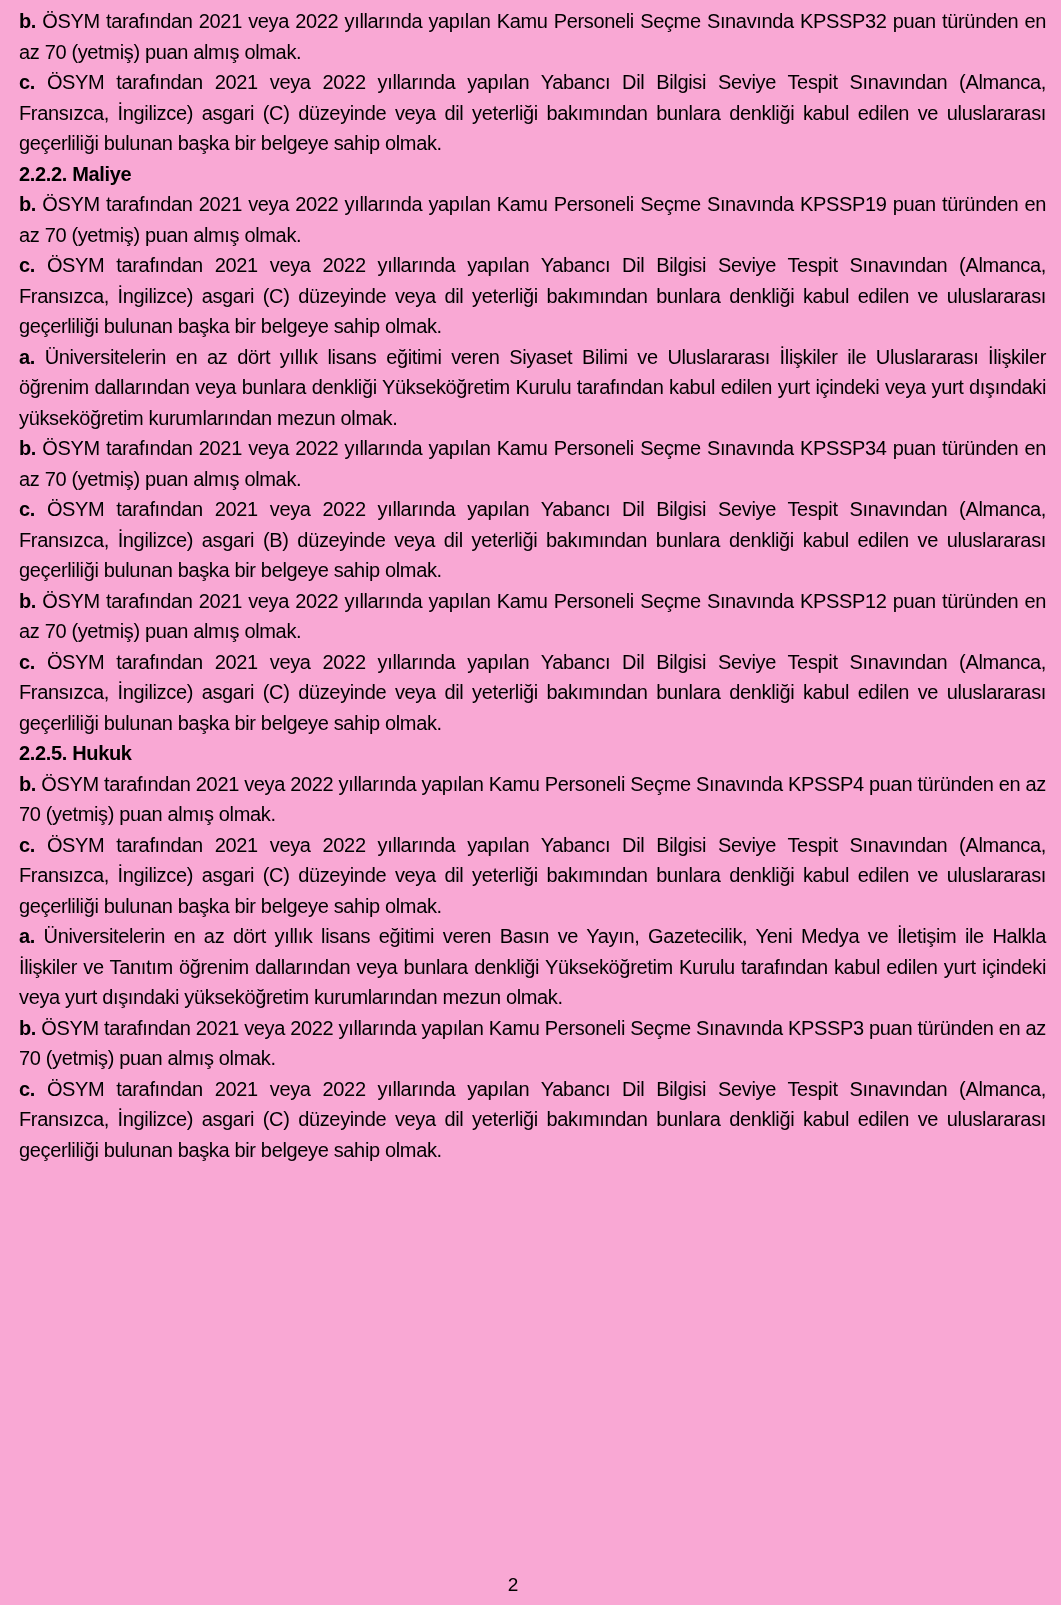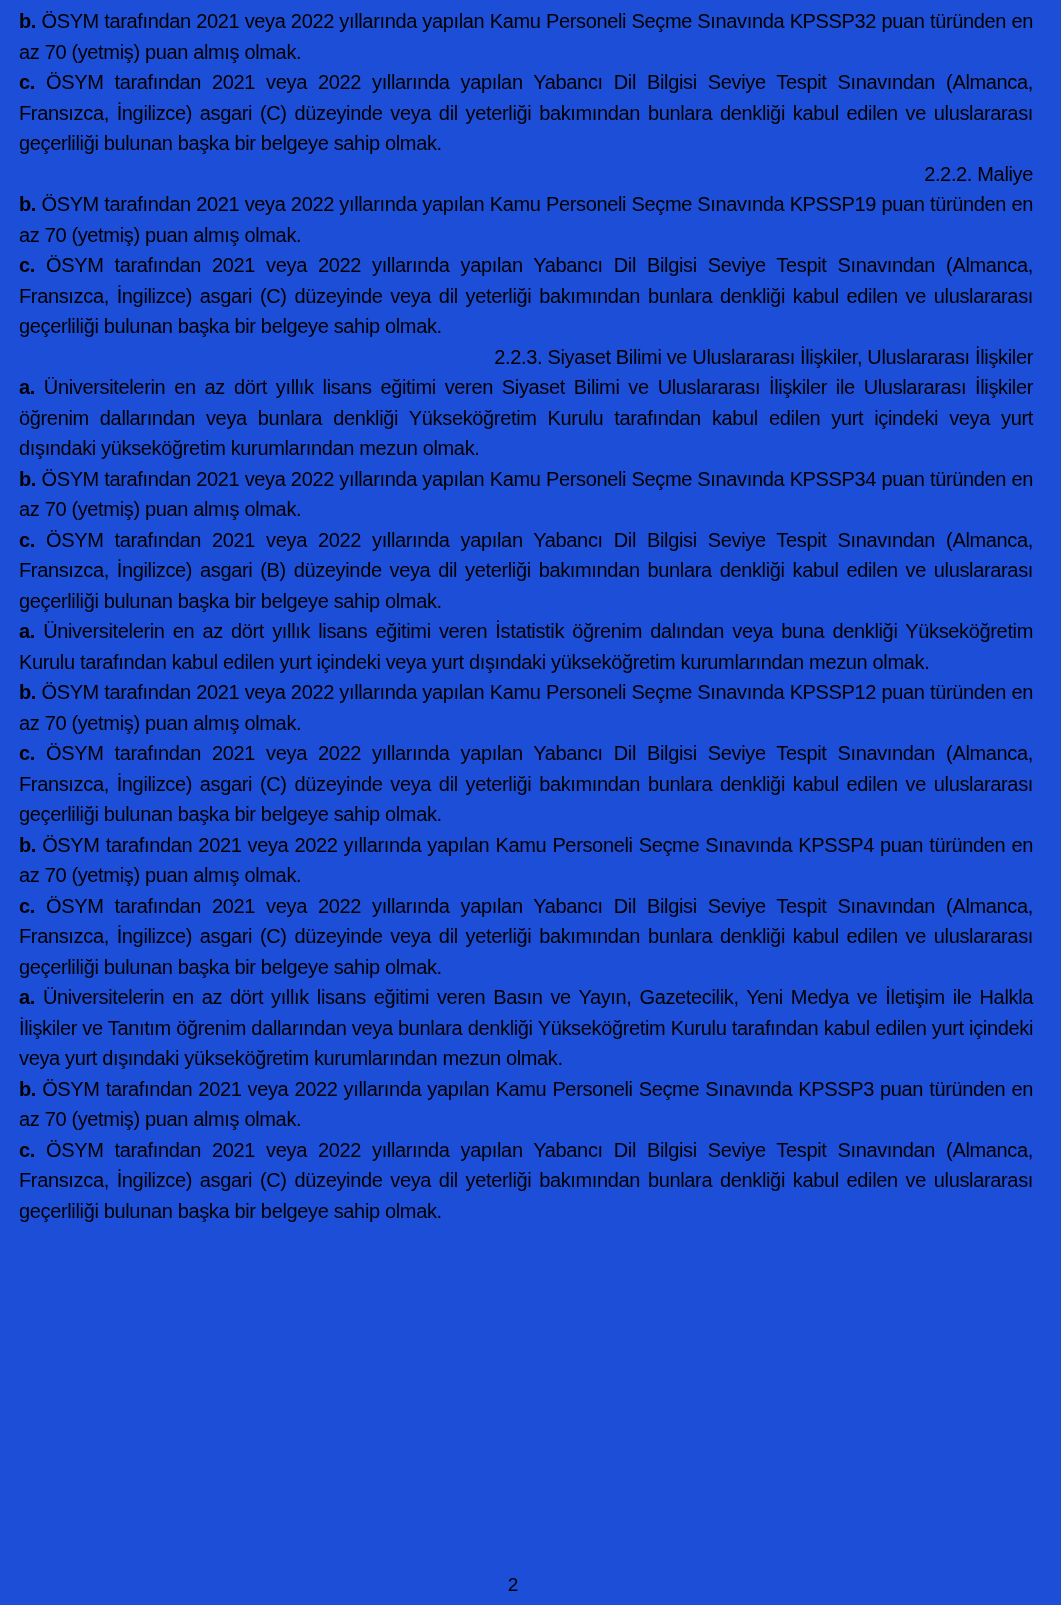--- a/index.html
+++ b/index.html
@@ -8,60 +8,59 @@
     width: 1061px;
     height: 1605px;
     font-family: "Liberation Sans", "DejaVu Sans", sans-serif;
     color: #000000;
     overflow: hidden;
   }
   .page {
     position: relative;
     width: 1061px;
     height: 1605px;
-    padding: 6px 28px 40px 19px;
-    background: #1d4ed8;
+    padding: 6px 15px 40px 19px;
+    background: #f9a8d4;
     overflow: hidden;
   }
   .doc-body {
     font-size: 20px;
     line-height: 30.5px;
     letter-spacing: -0.35px;
     text-align: justify;
   }
   .doc-body p { margin: 0; }
   p.clause .clause-label { font-weight: 700; }
-  p.heading { font-weight: 400; text-align: right; }
+  p.heading { font-weight: 700; text-align: left; }
   .footer {
     position: absolute;
     left: 0;
     right: 35px;
     bottom: 8px;
     text-align: center;
     font-size: 19px;
     line-height: 24px;
   }
 </style>
 </head>
 <body>
 
 <div class="page">
   <div class="doc-body">
       <p class="clause"><span class="clause-label">b.</span> <span class="clause-text">ÖSYM tarafından 2021 veya 2022 yıllarında yapılan Kamu Personeli Seçme Sınavında KPSSP32 puan türünden en az 70 (yetmiş) puan almış olmak.</span></p>
       <p class="clause"><span class="clause-label">c.</span> <span class="clause-text">ÖSYM tarafından 2021 veya 2022 yıllarında yapılan Yabancı Dil Bilgisi Seviye Tespit Sınavından (Almanca, Fransızca, İngilizce) asgari (C) düzeyinde veya dil yeterliği bakımından bunlara denkliği kabul edilen ve uluslararası geçerliliği bulunan başka bir belgeye sahip olmak.</span></p>
       <p class="heading"><span class="heading-number">2.2.2.</span> <span class="heading-text">Maliye</span></p>
       <p class="clause"><span class="clause-label">b.</span> <span class="clause-text">ÖSYM tarafından 2021 veya 2022 yıllarında yapılan Kamu Personeli Seçme Sınavında KPSSP19 puan türünden en az 70 (yetmiş) puan almış olmak.</span></p>
       <p class="clause"><span class="clause-label">c.</span> <span class="clause-text">ÖSYM tarafından 2021 veya 2022 yıllarında yapılan Yabancı Dil Bilgisi Seviye Tespit Sınavından (Almanca, Fransızca, İngilizce) asgari (C) düzeyinde veya dil yeterliği bakımından bunlara denkliği kabul edilen ve uluslararası geçerliliği bulunan başka bir belgeye sahip olmak.</span></p>
-      <p class="heading"><span class="heading-number">2.2.3.</span> <span class="heading-text">Siyaset Bilimi ve Uluslararası İlişkiler, Uluslararası İlişkiler</span></p>
       <p class="clause"><span class="clause-label">a.</span> <span class="clause-text">Üniversitelerin en az dört yıllık lisans eğitimi veren Siyaset Bilimi ve Uluslararası İlişkiler ile Uluslararası İlişkiler öğrenim dallarından veya bunlara denkliği Yükseköğretim Kurulu tarafından kabul edilen yurt içindeki veya yurt dışındaki yükseköğretim kurumlarından mezun olmak.</span></p>
       <p class="clause"><span class="clause-label">b.</span> <span class="clause-text">ÖSYM tarafından 2021 veya 2022 yıllarında yapılan Kamu Personeli Seçme Sınavında KPSSP34 puan türünden en az 70 (yetmiş) puan almış olmak.</span></p>
       <p class="clause"><span class="clause-label">c.</span> <span class="clause-text">ÖSYM tarafından 2021 veya 2022 yıllarında yapılan Yabancı Dil Bilgisi Seviye Tespit Sınavından (Almanca, Fransızca, İngilizce) asgari (B) düzeyinde veya dil yeterliği bakımından bunlara denkliği kabul edilen ve uluslararası geçerliliği bulunan başka bir belgeye sahip olmak.</span></p>
-      <p class="clause"><span class="clause-label">a.</span> <span class="clause-text">Üniversitelerin en az dört yıllık lisans eğitimi veren İstatistik öğrenim dalından veya buna denkliği Yükseköğretim Kurulu tarafından kabul edilen yurt içindeki veya yurt dışındaki yükseköğretim kurumlarından mezun olmak.</span></p>
       <p class="clause"><span class="clause-label">b.</span> <span class="clause-text">ÖSYM tarafından 2021 veya 2022 yıllarında yapılan Kamu Personeli Seçme Sınavında KPSSP12 puan türünden en az 70 (yetmiş) puan almış olmak.</span></p>
       <p class="clause"><span class="clause-label">c.</span> <span class="clause-text">ÖSYM tarafından 2021 veya 2022 yıllarında yapılan Yabancı Dil Bilgisi Seviye Tespit Sınavından (Almanca, Fransızca, İngilizce) asgari (C) düzeyinde veya dil yeterliği bakımından bunlara denkliği kabul edilen ve uluslararası geçerliliği bulunan başka bir belgeye sahip olmak.</span></p>
+      <p class="heading"><span class="heading-number">2.2.5.</span> <span class="heading-text">Hukuk</span></p>
       <p class="clause"><span class="clause-label">b.</span> <span class="clause-text">ÖSYM tarafından 2021 veya 2022 yıllarında yapılan Kamu Personeli Seçme Sınavında KPSSP4 puan türünden en az 70 (yetmiş) puan almış olmak.</span></p>
       <p class="clause"><span class="clause-label">c.</span> <span class="clause-text">ÖSYM tarafından 2021 veya 2022 yıllarında yapılan Yabancı Dil Bilgisi Seviye Tespit Sınavından (Almanca, Fransızca, İngilizce) asgari (C) düzeyinde veya dil yeterliği bakımından bunlara denkliği kabul edilen ve uluslararası geçerliliği bulunan başka bir belgeye sahip olmak.</span></p>
       <p class="clause"><span class="clause-label">a.</span> <span class="clause-text">Üniversitelerin en az dört yıllık lisans eğitimi veren Basın ve Yayın, Gazetecilik, Yeni Medya ve İletişim ile Halkla İlişkiler ve Tanıtım öğrenim dallarından veya bunlara denkliği Yükseköğretim Kurulu tarafından kabul edilen yurt içindeki veya yurt dışındaki yükseköğretim kurumlarından mezun olmak.</span></p>
       <p class="clause"><span class="clause-label">b.</span> <span class="clause-text">ÖSYM tarafından 2021 veya 2022 yıllarında yapılan Kamu Personeli Seçme Sınavında KPSSP3 puan türünden en az 70 (yetmiş) puan almış olmak.</span></p>
       <p class="clause"><span class="clause-label">c.</span> <span class="clause-text">ÖSYM tarafından 2021 veya 2022 yıllarında yapılan Yabancı Dil Bilgisi Seviye Tespit Sınavından (Almanca, Fransızca, İngilizce) asgari (C) düzeyinde veya dil yeterliği bakımından bunlara denkliği kabul edilen ve uluslararası geçerliliği bulunan başka bir belgeye sahip olmak.</span></p>
     </div>
   <div class="footer">2</div>
 </div>
 
 </body></html>

